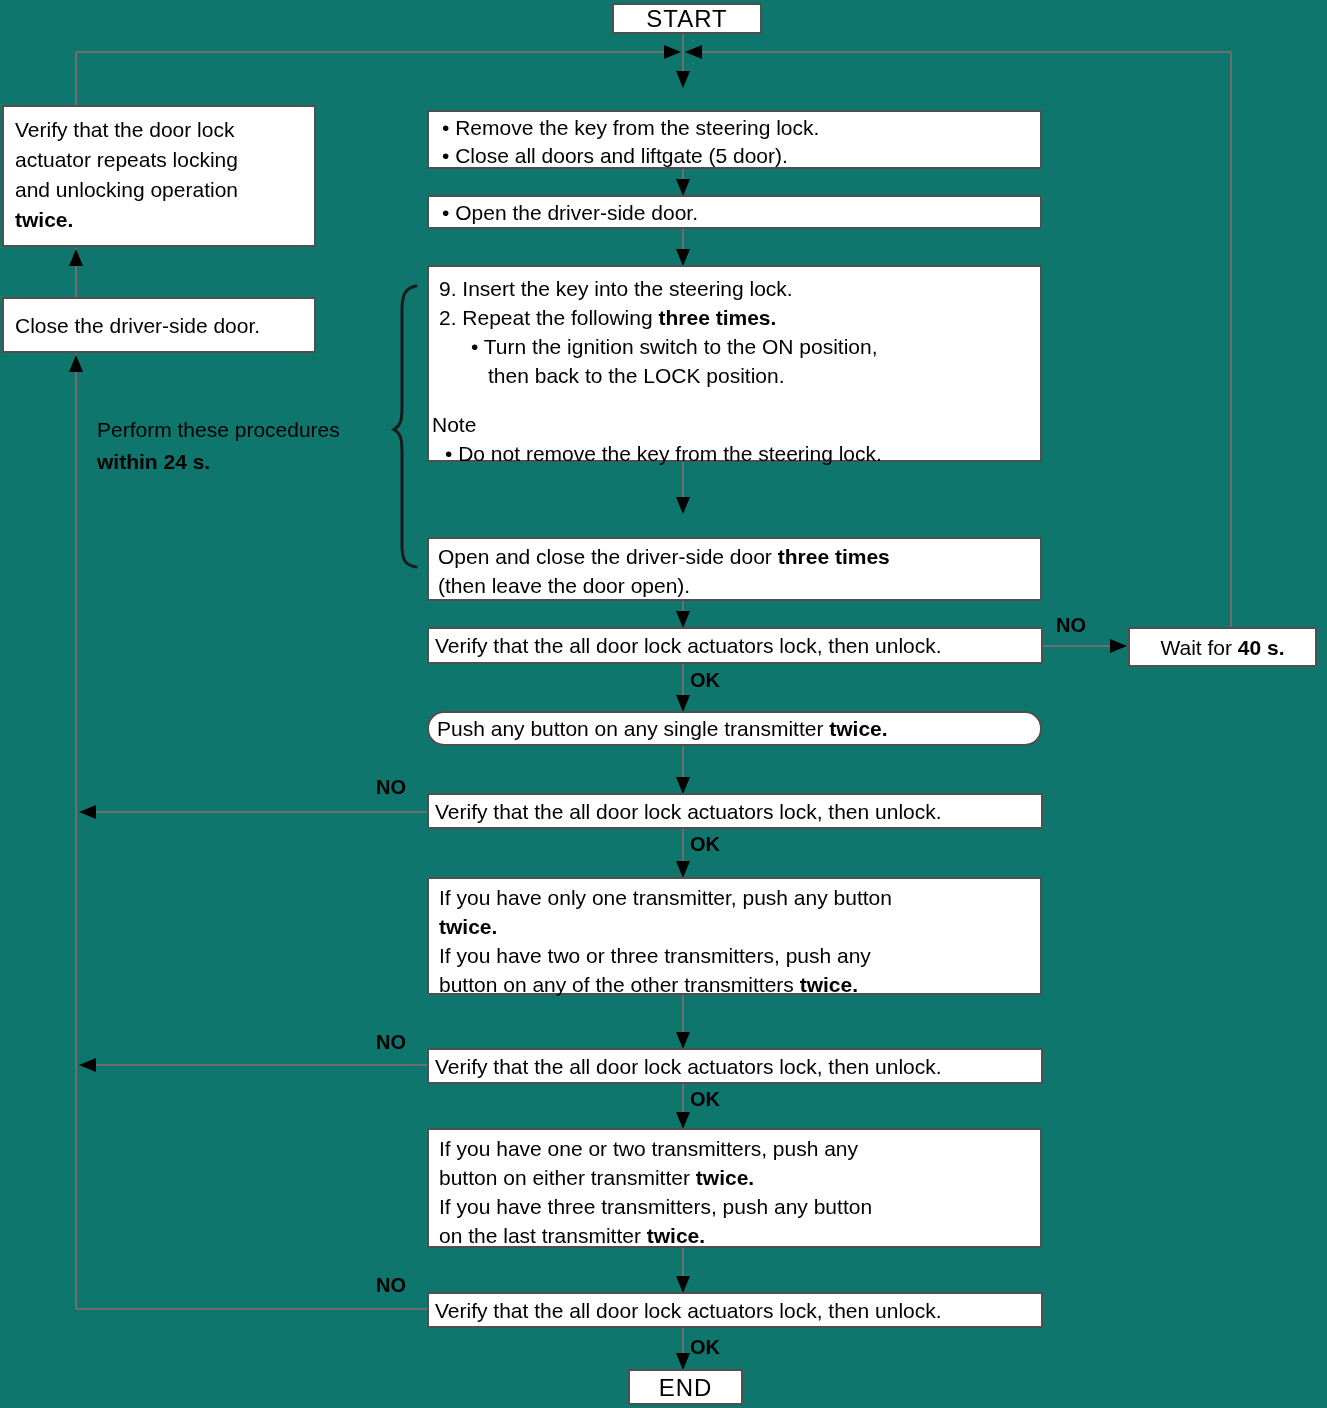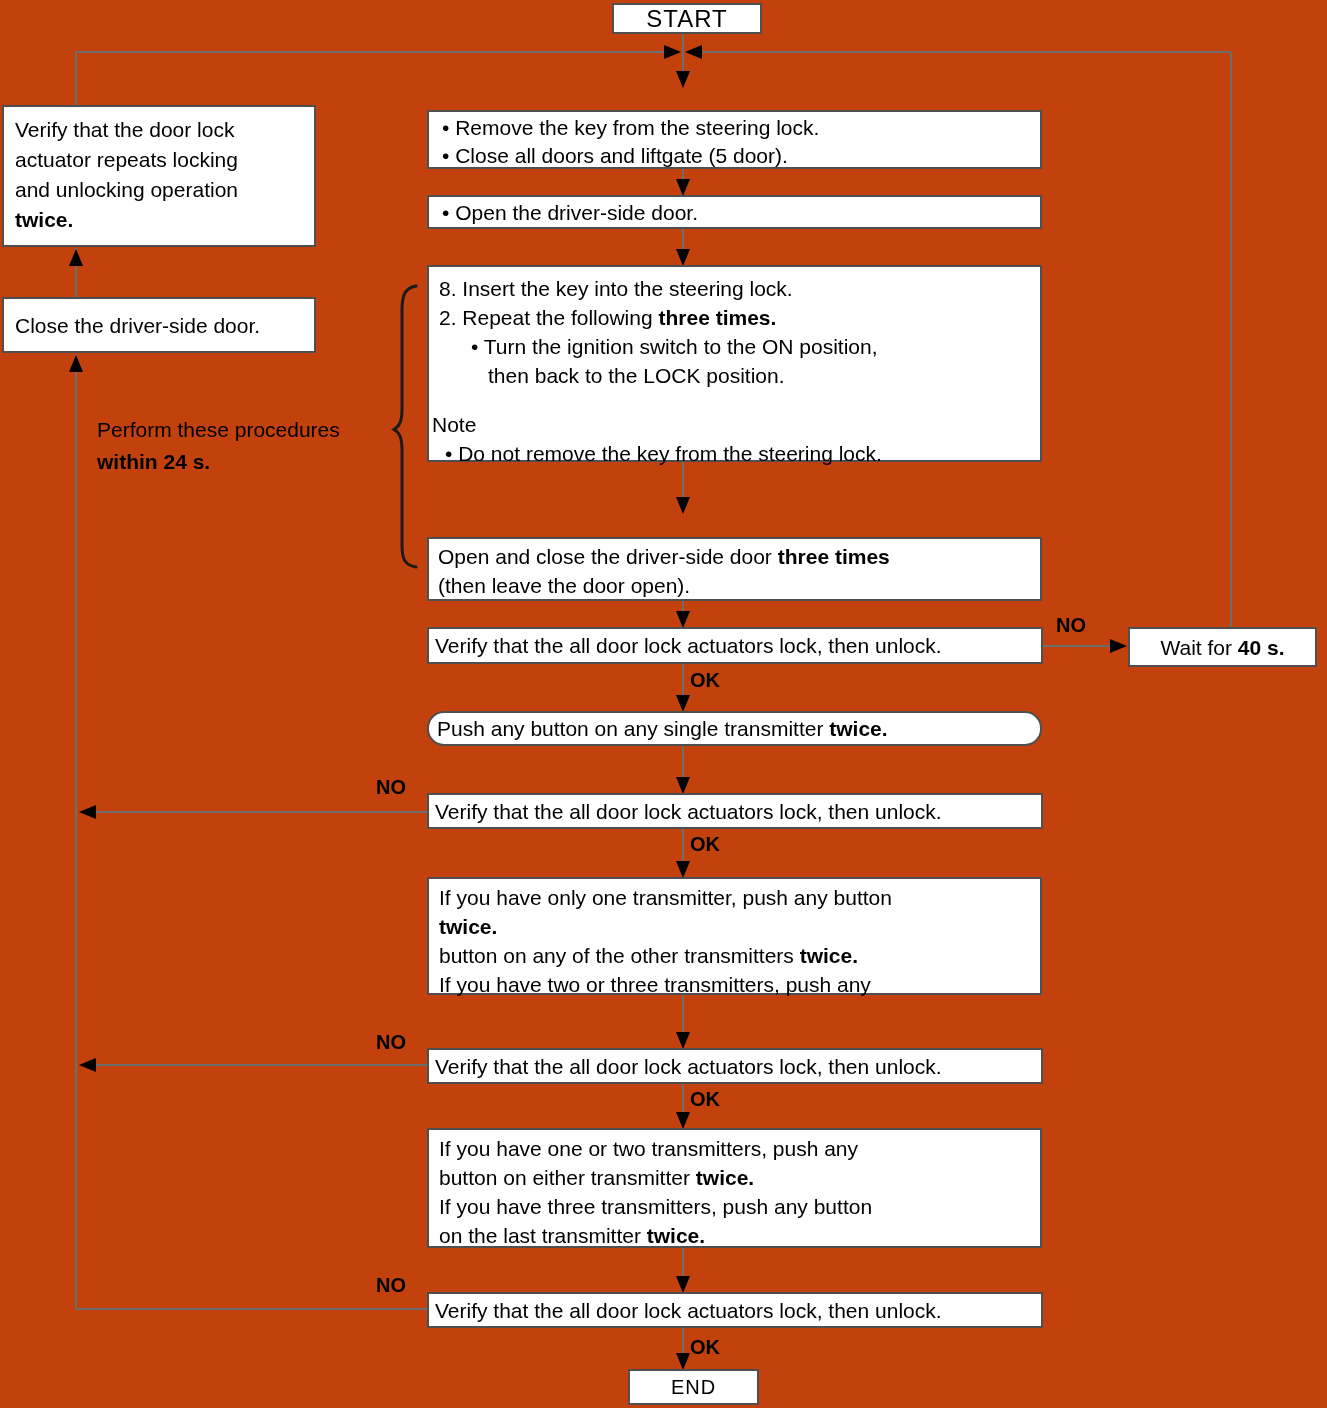--- a/index.html
+++ b/index.html
@@ -1,17 +1,17 @@
 <!DOCTYPE html>
 <html><head>
 <meta charset="utf-8">
 <style>
   html,body{margin:0;padding:0;background:#fff;}
   .canvas{
-    position:relative;width:1327px;height:1408px;background:#c2410c;
+    position:relative;width:1327px;height:1408px;background:#0f766e;
     font-family:"Liberation Sans",sans-serif;color:#000;overflow:hidden;
   }
   .wires{position:absolute;left:0;top:0;width:1327px;height:1408px;}
   .box{
     position:absolute;background:#fff;border:2px solid #4f4f4f;box-sizing:border-box;
     font-size:21px;line-height:29px;color:#000;
   }
   .terminal{display:flex;align-items:center;justify-content:center;font-size:24px;letter-spacing:1px;}
   .vbox{display:flex;align-items:center;padding-left:6px;}
   .waitbox{display:flex;align-items:center;justify-content:center;}
@@ -87,21 +87,21 @@
       <polygon points="79,812 96,805 96,819"></polygon>
       <polygon points="79,1065 96,1058 96,1072"></polygon>
       <polygon points="1127,646 1110,639 1110,653"></polygon>
     </g>
     <path d="M 416 286 C 404 288 402 297 402 310 L 402 408 C 402 421 400 426 394 429.5 C 400 433 402 438 402 451 L 402 545 C 402 558 404 565 416 567" stroke="#1a1a1a" stroke-width="3" fill="none" stroke-linecap="round"></path>
   </svg>
 
   <div class="box terminal" style="left:612px;top:3px;width:150px;height:31px;">
     <span>START</span>
   </div>
-  <div class="box terminal" style="left:628px;top:1369px;width:131px;height:36px;font-size:20px;">
+  <div class="box terminal" style="left:628px;top:1369px;width:115px;height:36px;font-size:24px;">
     <span>END</span>
   </div>
 
   <div class="box vleft" style="left:2px;top:105px;width:314px;height:142px;">
     <div class="ln"><span>Verify that the door lock</span></div>
     <div class="ln"><span>actuator repeats locking</span></div>
     <div class="ln"><span>and unlocking operation</span></div>
     <div class="ln"><span class="b">twice.</span></div>
   </div>
   <div class="box cleft" style="left:2px;top:297px;width:314px;height:56px;">
@@ -116,21 +116,21 @@
   <div class="box prep" style="left:427px;top:87px;width:615px;height:59px;">
     <div class="ln"><span>• Remove the key from  the steering lock.</span></div>
     <div class="ln"><span>• Close all doors and liftgate (5 door).</span></div>
   </div>
 
   <div class="box openb" style="left:427px;top:195px;width:615px;height:34px;">
     <span>• Open the driver-side door.</span>
   </div>
 
   <div class="box ign" style="left:427px;top:265px;width:615px;height:197px;">
-    <div class="ln i1"><span>8. Insert the key into the steering lock.</span></div>
+    <div class="ln i1"><span>9. Insert the key into the steering lock.</span></div>
     <div class="ln i1"><span>2. Repeat the following </span><span class="b">three times.</span></div>
     <div class="ln i2"><span>• Turn the ignition switch to the ON position,</span></div>
     <div class="ln i3"><span>then back to the LOCK position.</span></div>
     <div class="ln gap"><span>Note</span></div>
     <div class="ln i4"><span>• Do not remove the key from the steering lock.</span></div>
   </div>
 
   <div class="box oc" style="left:427px;top:513px;width:615px;height:64px;">
     <div class="ln"><span>Open and close the driver-side door </span><span class="b">three times</span></div>
     <div class="ln"><span>(then leave the door open).</span></div>
@@ -148,22 +148,22 @@
     <span class="ln"><span>Push any button on any single transmitter </span><span class="b">twice.</span></span>
   </div>
 
   <div class="box vbox" style="left:427px;top:793px;width:616px;height:36px;">
     <span>Verify that the all door lock actuators lock, then unlock.</span>
   </div>
 
   <div class="box four" style="left:427px;top:877px;width:615px;height:118px;">
     <div class="ln"><span>If you have only one transmitter, push any button</span></div>
     <div class="ln"><span class="b">twice.</span></div>
+    <div class="ln"><span>If you have two or three transmitters, push any</span></div>
     <div class="ln"><span>button on any of the other transmitters </span><span class="b">twice.</span></div>
-    <div class="ln"><span>If you have two or three transmitters, push any</span></div>
   </div>
 
   <div class="box vbox" style="left:427px;top:1048px;width:616px;height:36px;">
     <span>Verify that the all door lock actuators lock, then unlock.</span>
   </div>
 
   <div class="box four" style="left:427px;top:1128px;width:615px;height:120px;">
     <div class="ln"><span>If you have one or two transmitters, push any</span></div>
     <div class="ln"><span>button on either transmitter </span><span class="b">twice.</span></div>
     <div class="ln"><span>If you have three transmitters, push any button</span></div>

